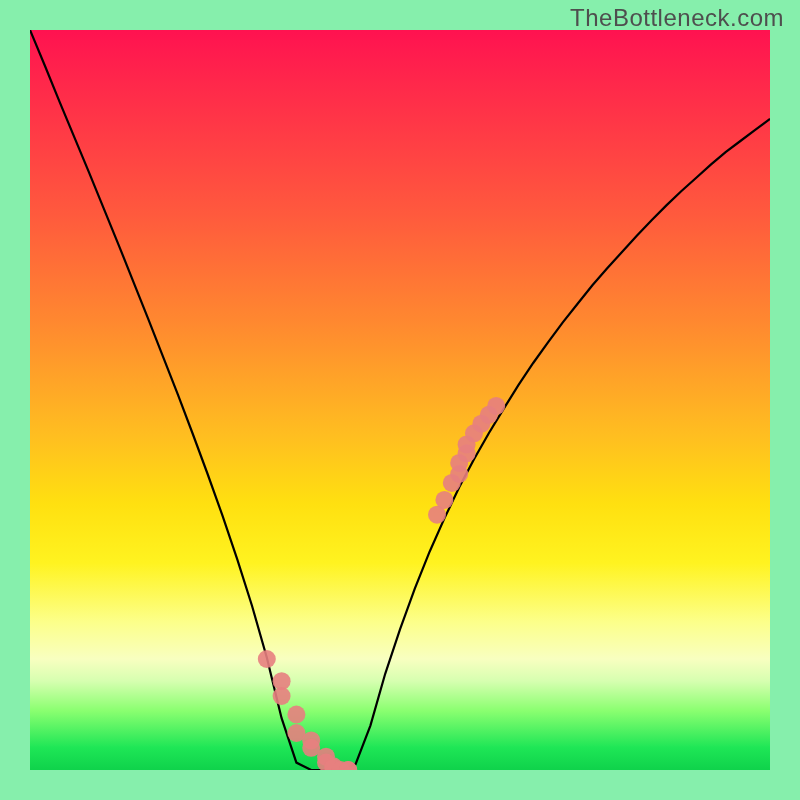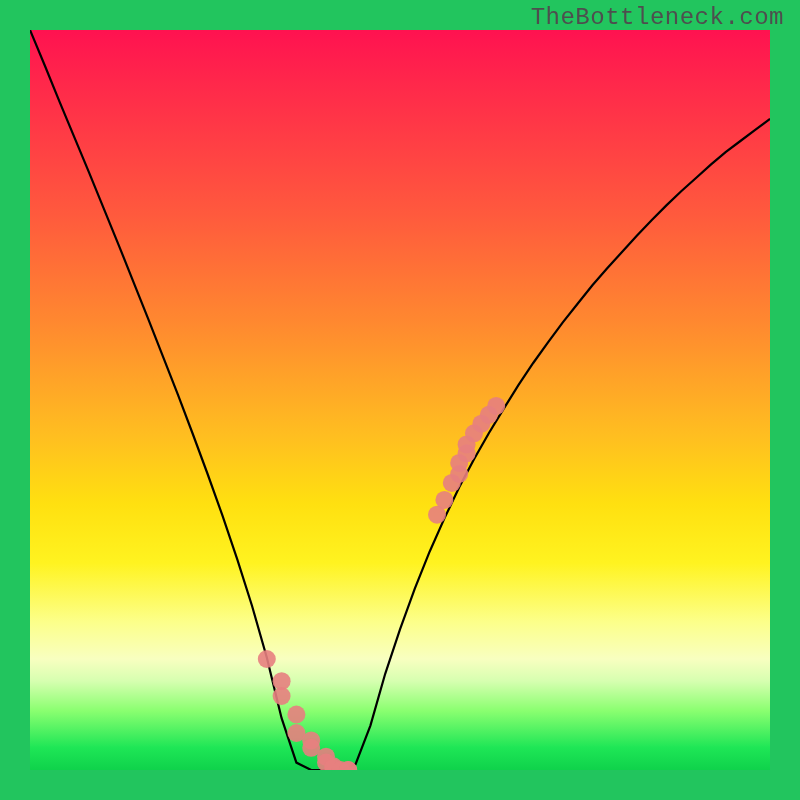--- a/index.html
+++ b/index.html
@@ -8,22 +8,21 @@
     width: 800px;
     height: 800px;
     overflow: hidden;
     background: #000;
     font-family: Arial, Helvetica, sans-serif;
   }
   .frame {
     position: relative;
     width: 800px;
     height: 800px;
-    background: #22c55e;
-    font-family: Liberation Mono, monospace;
+    background: #86efac;
   }
   .watermark {
     position: absolute;
     top: 4px;
     right: 16px;
     color: #4e4e4e;
     font-size: 24px;
     font-weight: 500;
     letter-spacing: 0.5px;
     z-index: 10;

